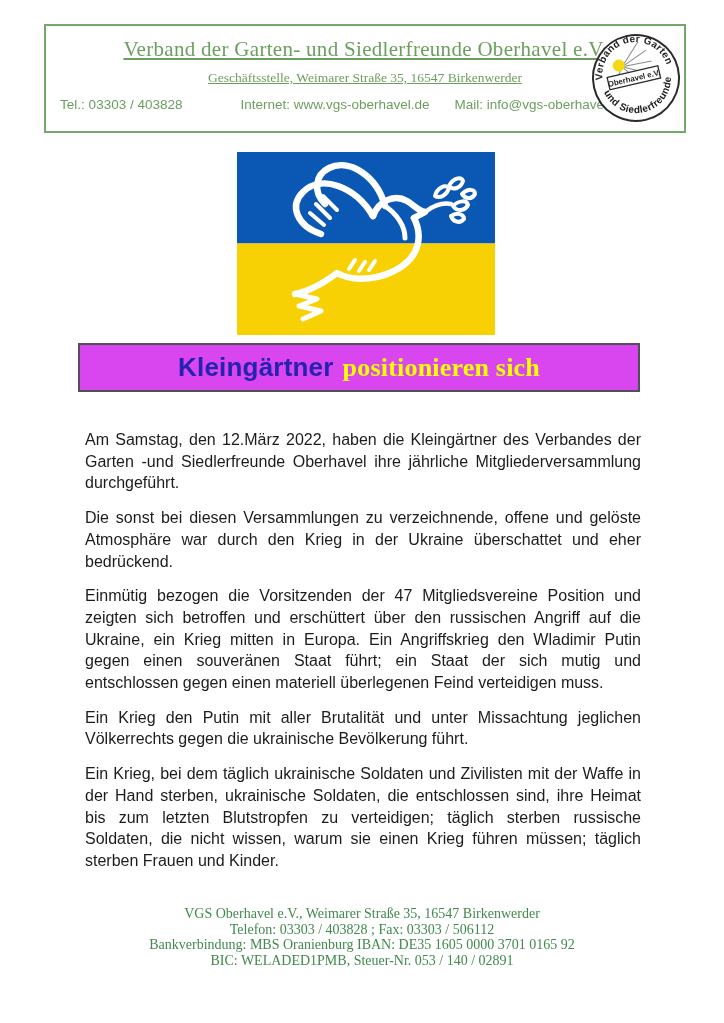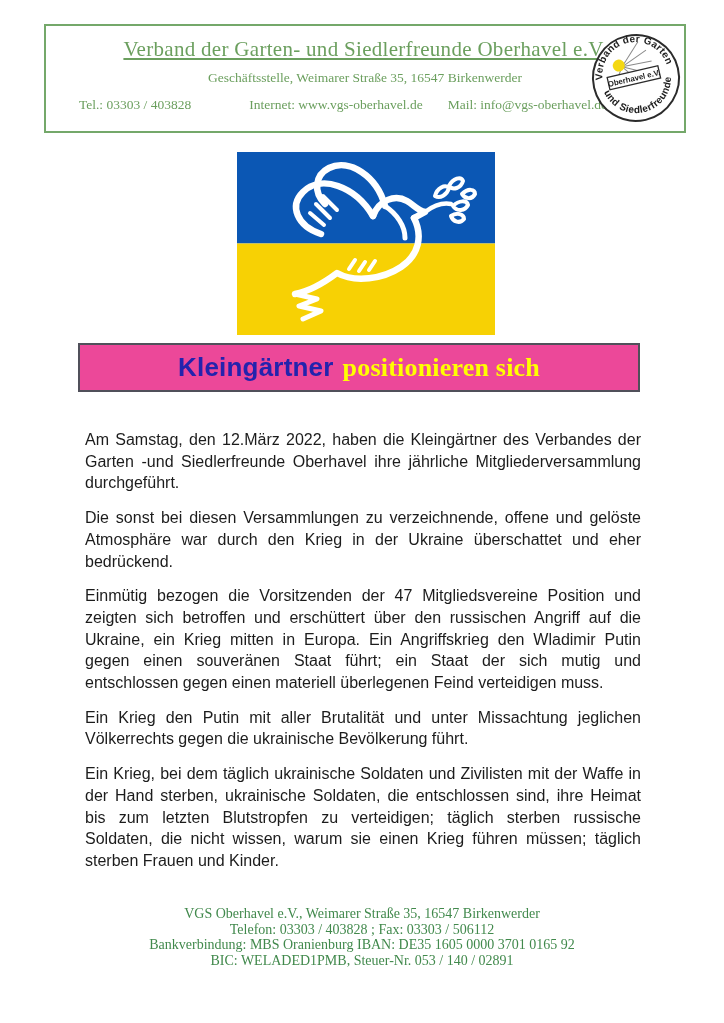--- a/index.html
+++ b/index.html
@@ -13,39 +13,39 @@
     position:absolute;left:44px;top:24px;width:642px;height:109px;
     box-sizing:border-box;border:2px solid #74a86a;background:#ffffff;
   }
   .header-title{
     margin:11px 10px 0;text-align:center;font-family:"Liberation Serif",serif;
     font-size:21px;font-weight:normal;color:#6b9f5e;text-decoration:underline;
     letter-spacing:.3px;white-space:nowrap;
   }
   .header-subtitle{
     margin-top:8px;text-align:center;font-family:"Liberation Serif",serif;
-    font-size:13.5px;color:#6b9f5e;
+    font-size:13.5px;color:#6b9f5e;text-decoration:underline;
   }
   .contact-row{
     margin-top:11px;display:flex;justify-content:center;
     transform:translateX(-22px);
-    font-family:Liberation Serif, serif;font-size:13.5px;color:#6b9f5e;
+    font-family:Liberation Sans, sans-serif;font-size:13.5px;color:#6b9f5e;
     white-space:nowrap;
   }
   .contact-tel{margin-right:58px;}
   .contact-internet{margin-right:25px;}
   .logo-wrap{position:absolute;top:1px;right:1px;width:94px;height:103px;}
 
   
   .flag-wrap{position:absolute;left:237px;top:152px;width:258px;height:183px;}
 
   
   .banner{
     position:absolute;left:78px;top:343px;width:562px;height:49px;
-    box-sizing:border-box;border:2px solid #50505a;background:#ec4899;
+    box-sizing:border-box;border:2px solid #50505a;background:#d946ef;
     display:flex;align-items:center;justify-content:center;
     font-weight:bold;font-size:26px;letter-spacing:.2px;
   }
   .banner .part1{color:#2323ad;}
   .banner .part2{color:#ffff00;margin-left:9px;font-family:Liberation Serif, serif;}
 
   
   .article{
     position:absolute;left:85px;top:429px;width:556px;
     font-size:16px;line-height:21.7px;color:#1c1c1c;text-align:justify;

